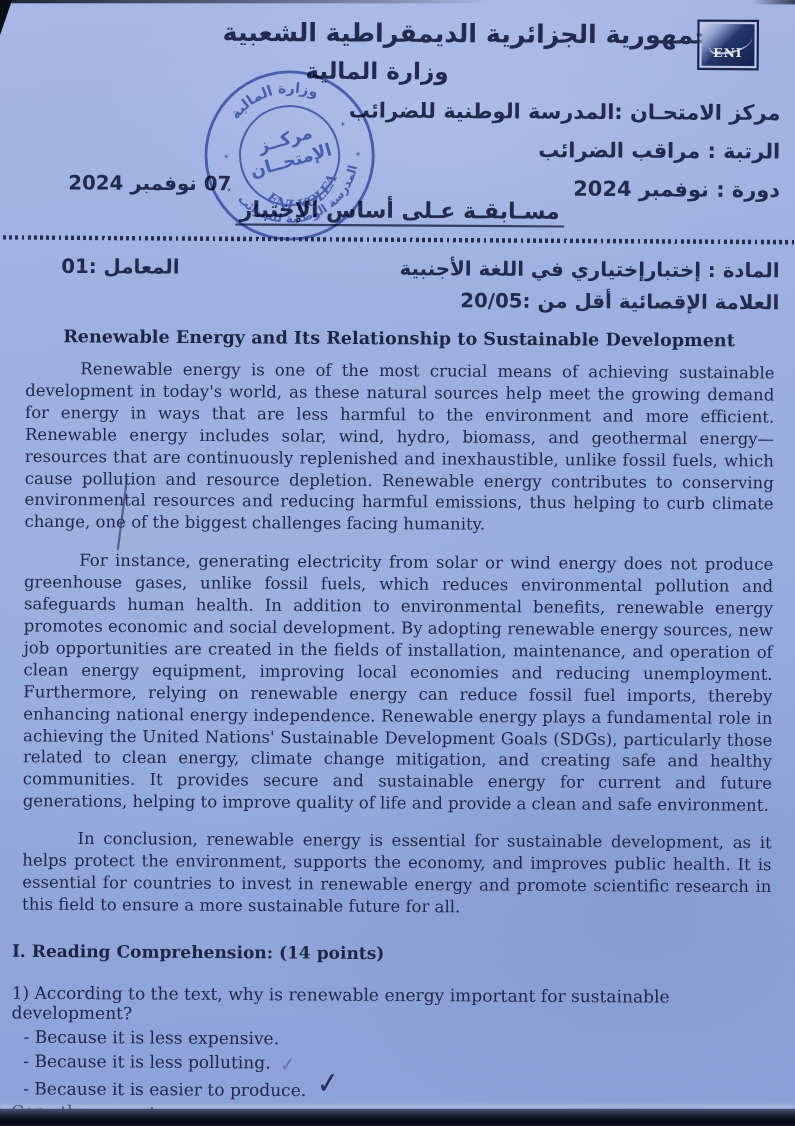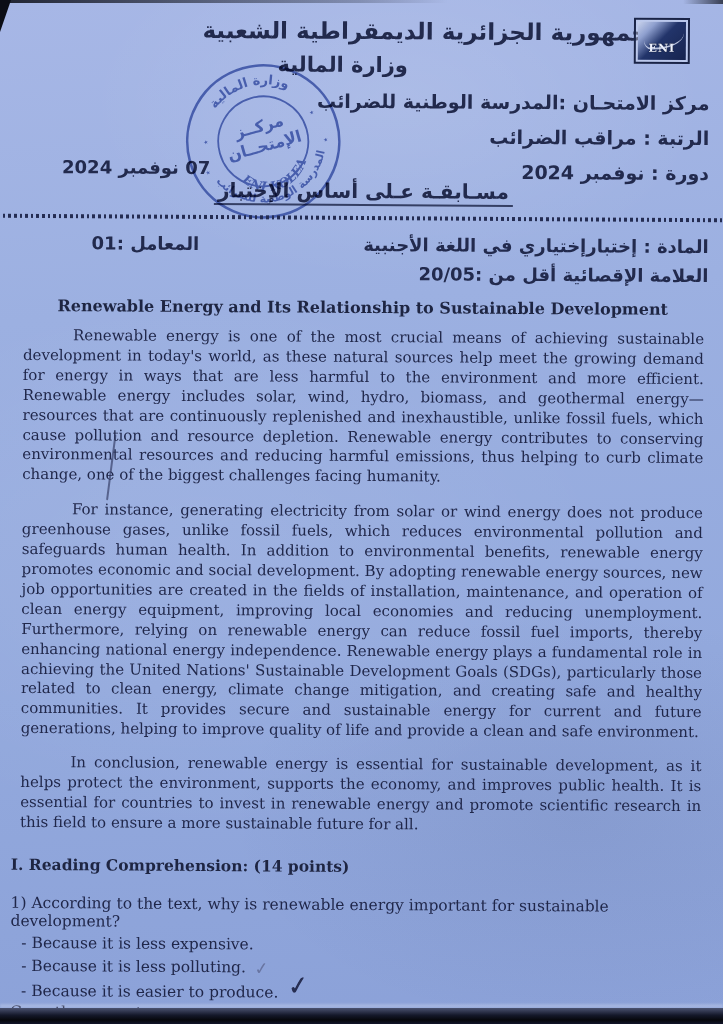--- a/index.html
+++ b/index.html
@@ -49,21 +49,21 @@
   .stamp{position:absolute;top:62px;left:181px;width:160px;height:160px;
     transform:rotate(-16deg);mix-blend-mode:multiply;opacity:.9;}
 
   
   .body-flow{position:absolute;top:216px;left:0;right:0;}
   .dotted-divider{height:4px;margin:0 1px;
     background-image:repeating-linear-gradient(90deg,#242c52 0 2.6px,transparent 2.6px 5.6px);}
   .meta-grid{direction:rtl;padding:14px 16px 0 16px;font-weight:700;font-size:18px;}
   .meta-row{display:flex;justify-content:space-between;align-items:baseline;margin-bottom:8px;}
   .meta-row .lead{margin-left:0;}
-  .m-coeff{margin-left:74px;}
+  .m-coeff{margin-left:38px;}
   .m-elim{margin-left:26px;}
 
   .essay-title{margin-top:14px;text-align:center;font-family:"DejaVu Serif",serif;
     font-size:16px;font-weight:700;color:#1e2542;}
   .para{margin:11px 20px 0 22px;font-family:"DejaVu Serif",serif;font-size:15px;
     line-height:19.9px;text-align:justify;text-indent:50px;color:#20274a;}
   .para.p2{margin-top:15px;}
   .para.p3{margin-top:14px;}
 
   .section-title{margin:22px 0 0 13px;font-family:"DejaVu Serif",serif;

